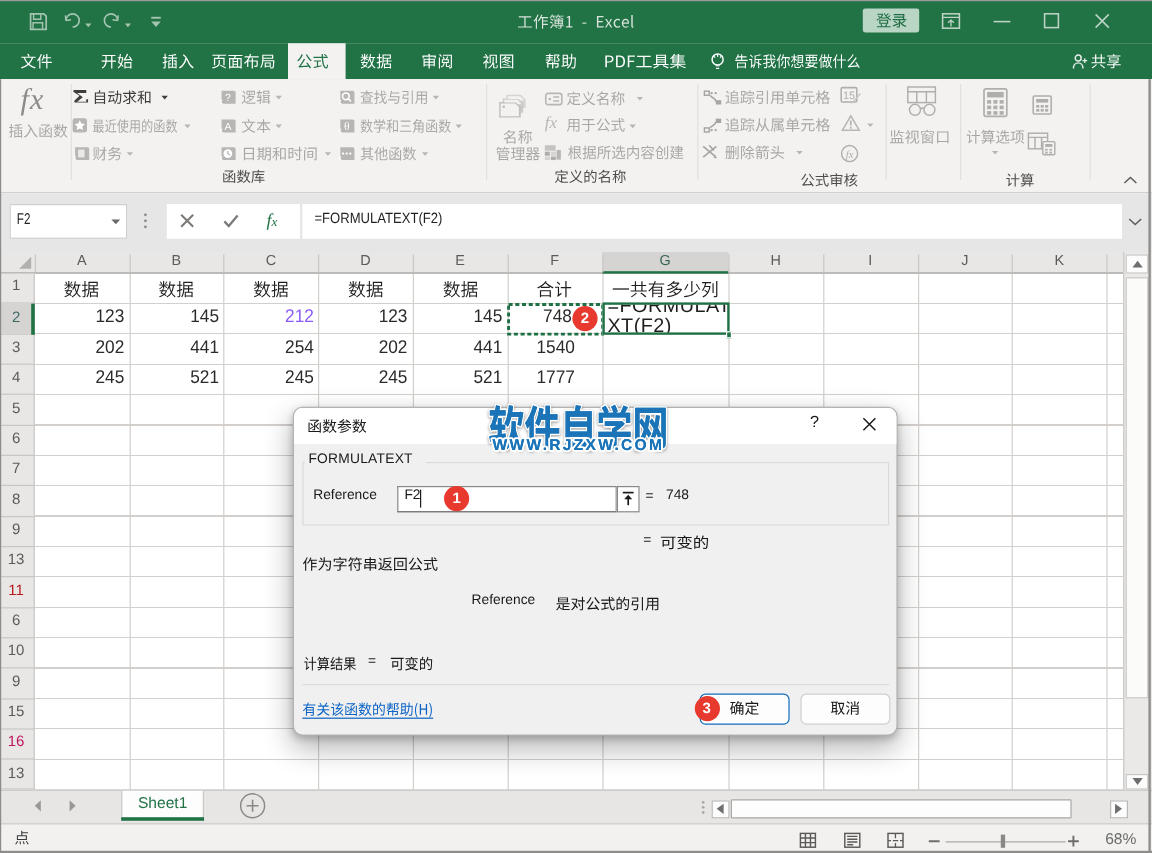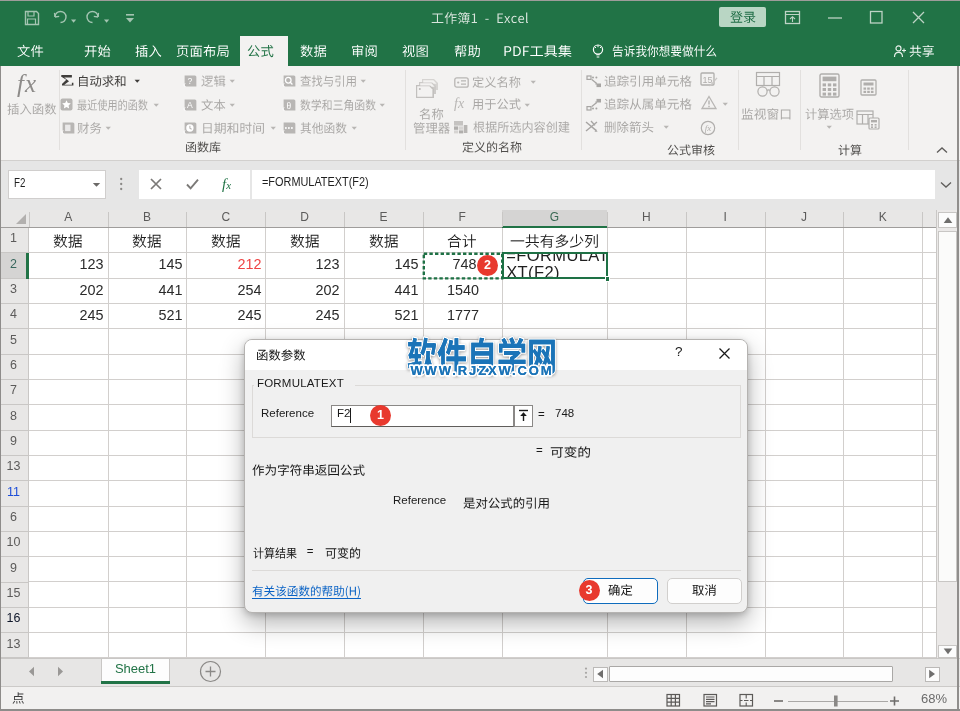--- a/index.html
+++ b/index.html
@@ -808,31 +808,31 @@
 <div class="at" style="left:13.4px;top:358.0px;transform:translateX(-50%);height:18px;line-height:18px;font:400 12.5px 'Liberation Sans',sans-serif;color:#5c5b5a;">6</div>
 <div class="at" style="left:0.0px;top:404.2px;width:28.8px;height:1.0px;background:#c9c7c5;"></div>
 <div class="at" style="left:13.4px;top:383.3px;transform:translateX(-50%);height:18px;line-height:18px;font:400 12.5px 'Liberation Sans',sans-serif;color:#5c5b5a;">7</div>
 <div class="at" style="left:0.0px;top:429.6px;width:28.8px;height:1.0px;background:#c9c7c5;"></div>
 <div class="at" style="left:13.4px;top:408.7px;transform:translateX(-50%);height:18px;line-height:18px;font:400 12.5px 'Liberation Sans',sans-serif;color:#5c5b5a;">8</div>
 <div class="at" style="left:0.0px;top:454.9px;width:28.8px;height:1.0px;background:#c9c7c5;"></div>
 <div class="at" style="left:13.4px;top:434.0px;transform:translateX(-50%);height:18px;line-height:18px;font:400 12.5px 'Liberation Sans',sans-serif;color:#5c5b5a;">9</div>
 <div class="at" style="left:0.0px;top:480.2px;width:28.8px;height:1.0px;background:#c9c7c5;"></div>
 <div class="at" style="left:13.4px;top:459.3px;transform:translateX(-50%);height:18px;line-height:18px;font:400 12.5px 'Liberation Sans',sans-serif;color:#5c5b5a;">13</div>
 <div class="at" style="left:0.0px;top:505.5px;width:28.8px;height:1.0px;background:#c9c7c5;"></div>
-<div class="at" style="left:13.4px;top:484.6px;transform:translateX(-50%);height:18px;line-height:18px;font:400 12.5px 'Liberation Sans',sans-serif;color:#1d4ed8;text-align:center;">11</div>
+<div class="at" style="left:13.4px;top:484.6px;transform:translateX(-50%);height:18px;line-height:18px;font:400 12.5px 'Liberation Sans',sans-serif;color:#b91c1c;text-align:center;">11</div>
 <div class="at" style="left:0.0px;top:530.8px;width:28.8px;height:1.0px;background:#c9c7c5;"></div>
 <div class="at" style="left:13.4px;top:509.9px;transform:translateX(-50%);height:18px;line-height:18px;font:400 12.5px 'Liberation Sans',sans-serif;color:#5c5b5a;">6</div>
 <div class="at" style="left:0.0px;top:556.2px;width:28.8px;height:1.0px;background:#c9c7c5;"></div>
 <div class="at" style="left:13.4px;top:535.2px;transform:translateX(-50%);height:18px;line-height:18px;font:400 12.5px 'Liberation Sans',sans-serif;color:#5c5b5a;">10</div>
 <div class="at" style="left:0.0px;top:581.5px;width:28.8px;height:1.0px;background:#c9c7c5;"></div>
 <div class="at" style="left:13.4px;top:560.6px;transform:translateX(-50%);height:18px;line-height:18px;font:400 12.5px 'Liberation Sans',sans-serif;color:#5c5b5a;">9</div>
 <div class="at" style="left:0.0px;top:606.8px;width:28.8px;height:1.0px;background:#c9c7c5;"></div>
 <div class="at" style="left:13.4px;top:585.9px;transform:translateX(-50%);height:18px;line-height:18px;font:400 12.5px 'Liberation Sans',sans-serif;color:#5c5b5a;">15</div>
 <div class="at" style="left:0.0px;top:632.1px;width:28.8px;height:1.0px;background:#c9c7c5;"></div>
-<div class="at" style="left:13.4px;top:611.2px;transform:translateX(-50%);height:18px;line-height:18px;font:400 12.5px 'Liberation Sans',sans-serif;color:#0f172a;">16</div>
+<div class="at" style="left:13.4px;top:611.2px;transform:translateX(-50%);height:18px;line-height:18px;font:400 12.5px 'Liberation Sans',sans-serif;color:#be185d;">16</div>
 <div class="at" style="left:0.0px;top:657.4px;width:28.8px;height:1.0px;background:#c9c7c5;"></div>
 <div class="at" style="left:13.4px;top:636.5px;transform:translateX(-50%);height:18px;line-height:18px;font:400 12.5px 'Liberation Sans',sans-serif;color:#5c5b5a;">13</div>
 <div class="at" style="left:0.0px;top:253.3px;width:27.8px;height:24.8px;background:#d5d4d3;"></div>
 <div class="at" style="left:26.4px;top:253.3px;width:2.4px;height:25.3px;background:#217346;"></div>
 <div class="at" style="left:13.4px;top:256.7px;transform:translateX(-50%);height:18px;line-height:18px;font:400 12.5px 'Liberation Sans',sans-serif;color:#38675e;">2</div>
 <svg class="vt" width="2" height="2" style="left:53.4px;top:240.7px">
       <g fill="#1f1f1f" transform="translate(0,5.62) scale(0.01480,-0.01480)">
         <use href="#l6570" x="0"></use>
         <use href="#l636e" x="1000"></use>
       </g>
@@ -876,21 +876,21 @@
         <use href="#l5c11" x="4000"></use>
         <use href="#l5217" x="5000"></use>
       </g>
     </svg>
 <div class="at" style="right:856.4px;top:255.3px;height:21px;line-height:21px;font:400 15.3px 'Liberation Sans',sans-serif;color:#2a2a2a;"><span style="display:inline-block;transform:scaleX(0.940);transform-origin:right center;">123</span></div>
 <div class="at" style="right:856.4px;top:280.7px;height:21px;line-height:21px;font:400 15.3px 'Liberation Sans',sans-serif;color:#2a2a2a;"><span style="display:inline-block;transform:scaleX(0.940);transform-origin:right center;">202</span></div>
 <div class="at" style="right:856.4px;top:306.0px;height:21px;line-height:21px;font:400 15.3px 'Liberation Sans',sans-serif;color:#2a2a2a;"><span style="display:inline-block;transform:scaleX(0.940);transform-origin:right center;">245</span></div>
 <div class="at" style="right:777.6px;top:255.3px;height:21px;line-height:21px;font:400 15.3px 'Liberation Sans',sans-serif;color:#2a2a2a;"><span style="display:inline-block;transform:scaleX(0.940);transform-origin:right center;">145</span></div>
 <div class="at" style="right:777.6px;top:280.7px;height:21px;line-height:21px;font:400 15.3px 'Liberation Sans',sans-serif;color:#2a2a2a;"><span style="display:inline-block;transform:scaleX(0.940);transform-origin:right center;">441</span></div>
 <div class="at" style="right:777.6px;top:306.0px;height:21px;line-height:21px;font:400 15.3px 'Liberation Sans',sans-serif;color:#2a2a2a;"><span style="display:inline-block;transform:scaleX(0.940);transform-origin:right center;">521</span></div>
-<div class="at" style="right:698.8px;top:255.3px;height:21px;line-height:21px;font:400 15.3px 'Liberation Sans',sans-serif;color:#ef4444;margin-left:44px;"><span style="display:inline-block;transform:scaleX(0.940);transform-origin:right center;">212</span></div>
+<div class="at" style="right:698.8px;top:255.3px;height:21px;line-height:21px;font:400 15.3px 'Liberation Sans',sans-serif;color:#8b5cf6;margin-left:44px;"><span style="display:inline-block;transform:scaleX(0.940);transform-origin:right center;">212</span></div>
 <div class="at" style="right:698.8px;top:280.7px;height:21px;line-height:21px;font:400 15.3px 'Liberation Sans',sans-serif;color:#2a2a2a;"><span style="display:inline-block;transform:scaleX(0.940);transform-origin:right center;">254</span></div>
 <div class="at" style="right:698.8px;top:306.0px;height:21px;line-height:21px;font:400 15.3px 'Liberation Sans',sans-serif;color:#2a2a2a;"><span style="display:inline-block;transform:scaleX(0.940);transform-origin:right center;">245</span></div>
 <div class="at" style="right:620.0px;top:255.3px;height:21px;line-height:21px;font:400 15.3px 'Liberation Sans',sans-serif;color:#2a2a2a;"><span style="display:inline-block;transform:scaleX(0.940);transform-origin:right center;">123</span></div>
 <div class="at" style="right:620.0px;top:280.7px;height:21px;line-height:21px;font:400 15.3px 'Liberation Sans',sans-serif;color:#2a2a2a;"><span style="display:inline-block;transform:scaleX(0.940);transform-origin:right center;">202</span></div>
 <div class="at" style="right:620.0px;top:306.0px;height:21px;line-height:21px;font:400 15.3px 'Liberation Sans',sans-serif;color:#2a2a2a;"><span style="display:inline-block;transform:scaleX(0.940);transform-origin:right center;">245</span></div>
 <div class="at" style="right:541.2px;top:255.3px;height:21px;line-height:21px;font:400 15.3px 'Liberation Sans',sans-serif;color:#2a2a2a;"><span style="display:inline-block;transform:scaleX(0.940);transform-origin:right center;">145</span></div>
 <div class="at" style="right:541.2px;top:280.7px;height:21px;line-height:21px;font:400 15.3px 'Liberation Sans',sans-serif;color:#2a2a2a;"><span style="display:inline-block;transform:scaleX(0.940);transform-origin:right center;">441</span></div>
 <div class="at" style="right:541.2px;top:306.0px;height:21px;line-height:21px;font:400 15.3px 'Liberation Sans',sans-serif;color:#2a2a2a;"><span style="display:inline-block;transform:scaleX(0.940);transform-origin:right center;">521</span></div>
 <div class="at" style="right:480.5px;top:280.7px;height:21px;line-height:21px;font:400 15.3px 'Liberation Sans',sans-serif;color:#2a2a2a;"><span style="display:inline-block;transform:scaleX(0.940);transform-origin:right center;">1540</span></div>
 <div class="at" style="right:480.5px;top:306.0px;height:21px;line-height:21px;font:400 15.3px 'Liberation Sans',sans-serif;color:#2a2a2a;"><span style="display:inline-block;transform:scaleX(0.940);transform-origin:right center;">1777</span></div>

